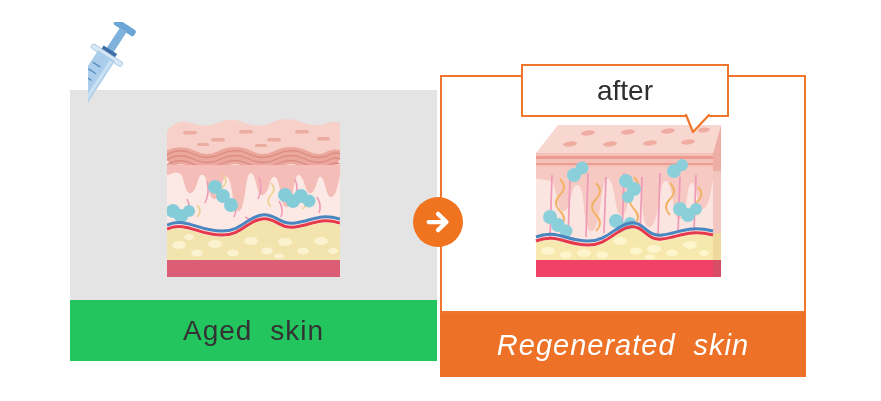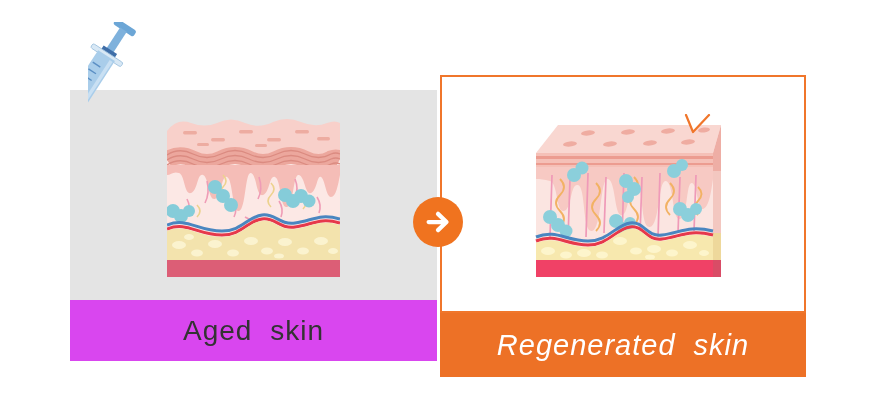--- a/index.html
+++ b/index.html
@@ -3,21 +3,21 @@
 <meta charset="utf-8">
 <style>
   html,body{margin:0;padding:0;background:#fff;}
   .canvas{position:relative;width:881px;height:401px;background:#ffffff;overflow:hidden;
           font-family:"Liberation Sans","DejaVu Sans",sans-serif;}
   .abs{position:absolute;}
 
   
   .aged-panel{left:70px;top:90px;width:367px;height:271px;z-index:1;}
   .aged-body{position:absolute;left:0;top:0;width:367px;height:210px;background:#e4e4e4;}
-  .aged-labelbar{position:absolute;left:0;top:210px;width:367px;height:61px;background:#d946ef;
+  .aged-labelbar{position:absolute;left:0;top:210px;width:367px;height:61px;background:#22c55e;
                  display:flex;align-items:center;justify-content:center;}
   .aged-labelbar span{font-size:28px;color:#333333;letter-spacing:1px;word-spacing:9px;}
 
   
   .regen-box{left:440px;top:75px;width:366px;height:238px;background:#ffffff;
              border:2px solid #f0762b;box-sizing:border-box;z-index:2;}
   .regen-labelbar{left:440px;top:313px;width:366px;height:64px;background:#ed7126;
                   display:flex;align-items:center;justify-content:center;z-index:2;}
   .regen-labelbar span{font-size:29px;color:#ffffff;letter-spacing:1px;word-spacing:9px;font-style:italic;}
 
@@ -253,18 +253,21 @@
   <div class="abs regen-labelbar">
     <span>Regenerated skin</span>
   </div>
 
   <div class="abs arrow-circle">
     <svg width="30" height="30" viewBox="0 0 24 24">
       <path d="M4.5,12 H18 M12,5.5 L18.8,12 L12,18.5" fill="none" stroke="#ffffff" stroke-width="3.4" stroke-linecap="round" stroke-linejoin="round"></path>
     </svg>
   </div>
 
+  <div class="abs bubble">
+    <span>after</span>
+  </div>
   <svg class="abs bubble-tail" width="34" height="22" viewBox="0 0 34 22">
     <path d="M3,0 L10,18 L26,0 Z" fill="#ffffff"></path>
     <path d="M3,1 L10,18 L26,1" fill="none" stroke="#f0762b" stroke-width="2.2" stroke-linejoin="round" stroke-linecap="round"></path>
   </svg>
 
 </div>
 
 </body></html>

